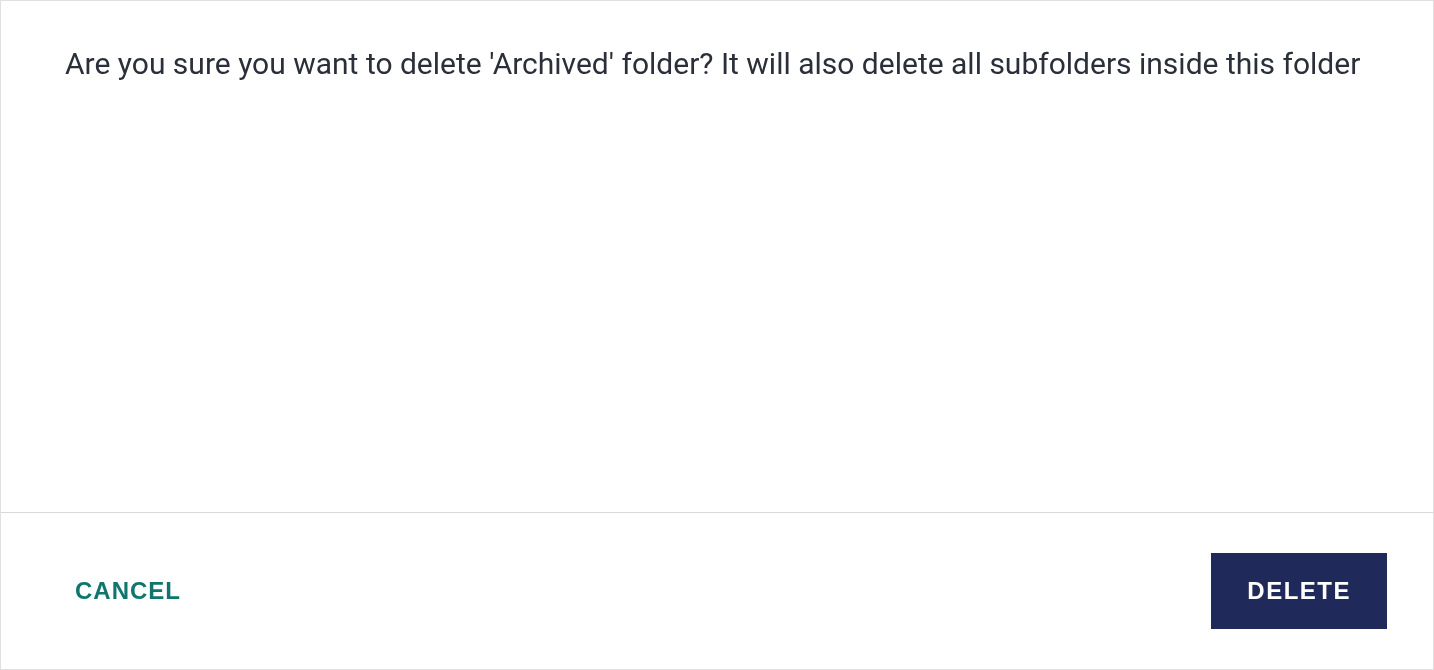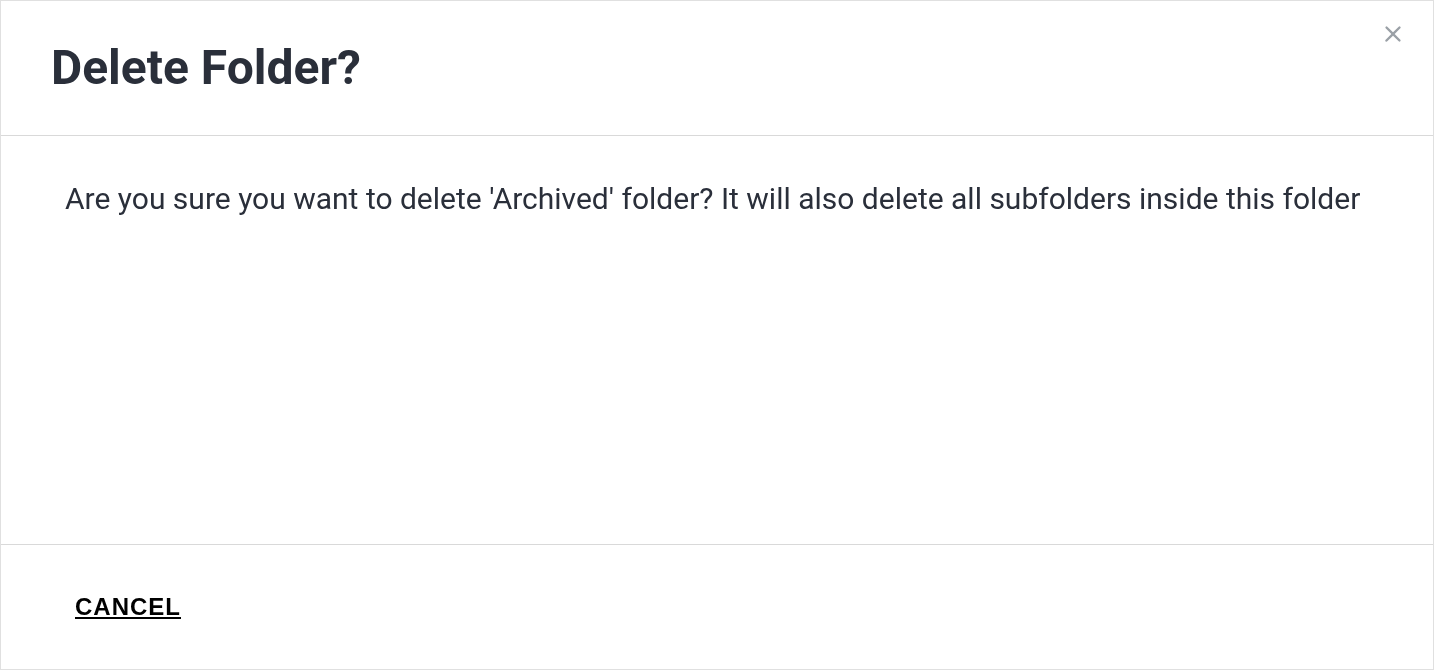--- a/index.html
+++ b/index.html
@@ -65,56 +65,46 @@
     .dialog-footer {
       border-top: 1px solid #d9d9d9;
       padding: 40px 46px 40px 70px;
       display: flex;
       align-items: center;
       justify-content: space-between;
     }
     .cancel-button {
       background: transparent;
       border: none;
-      color: #000000;
+      color: #0f766e;
       font-size: 24px;
       font-weight: 600;
       letter-spacing: 1px;
       cursor: pointer;
       padding: 8px 4px;
-      text-decoration: underline;
     }
     .delete-button {
       background: #1f2a5a;
       border: none;
       color: #ffffff;
       font-size: 24px;
       font-weight: 600;
       letter-spacing: 1.5px;
       cursor: pointer;
       padding: 24px 36px;
     }
   </style>
 </head>
 <body>
 
 <div class="dialog">
 
-  <div class="dialog-header">
-    <h1 class="dialog-title">Delete Folder?</h1>
-    <button class="close-button">
-      <span>
-        <svg viewBox="0 0 24 24" fill="currentColor">
-          <path d="M18.3 5.71a1 1 0 0 0-1.41 0L12 10.59 7.11 5.7A1 1 0 0 0 5.7 7.11L10.59 12 5.7 16.89a1 1 0 1 0 1.41 1.41L12 13.41l4.89 4.89a1 1 0 0 0 1.41-1.41L13.41 12l4.89-4.89a1 1 0 0 0 0-1.4z"></path>
-        </svg>
-      </span>
-    </button>
-  </div>
 
   <div class="dialog-body">
     <p class="dialog-message">Are you sure you want to delete 'Archived' folder? It will also delete all subfolders inside this folder</p>
   </div>
 
   <div class="dialog-footer">
     <button class="cancel-button">CANCEL</button>
+    <button class="delete-button">DELETE</button>
   </div>
 
 </div>
 
 </body></html>

